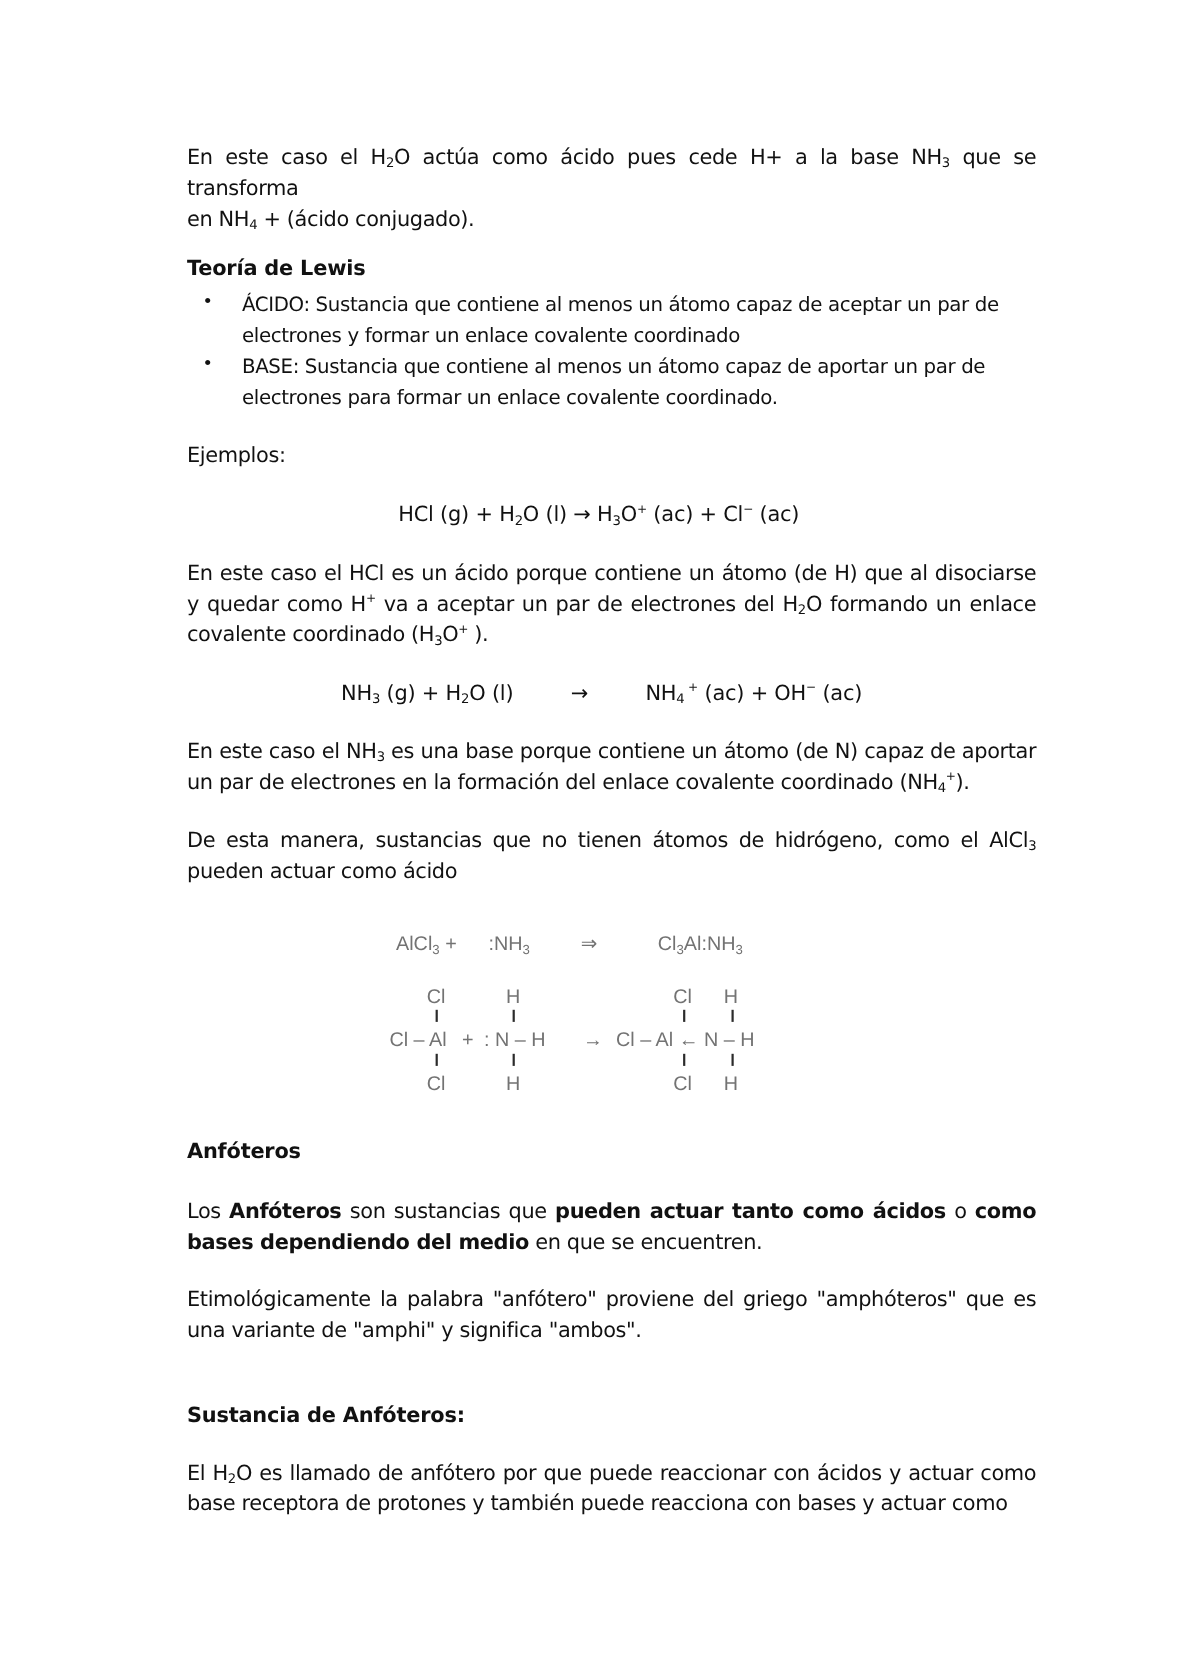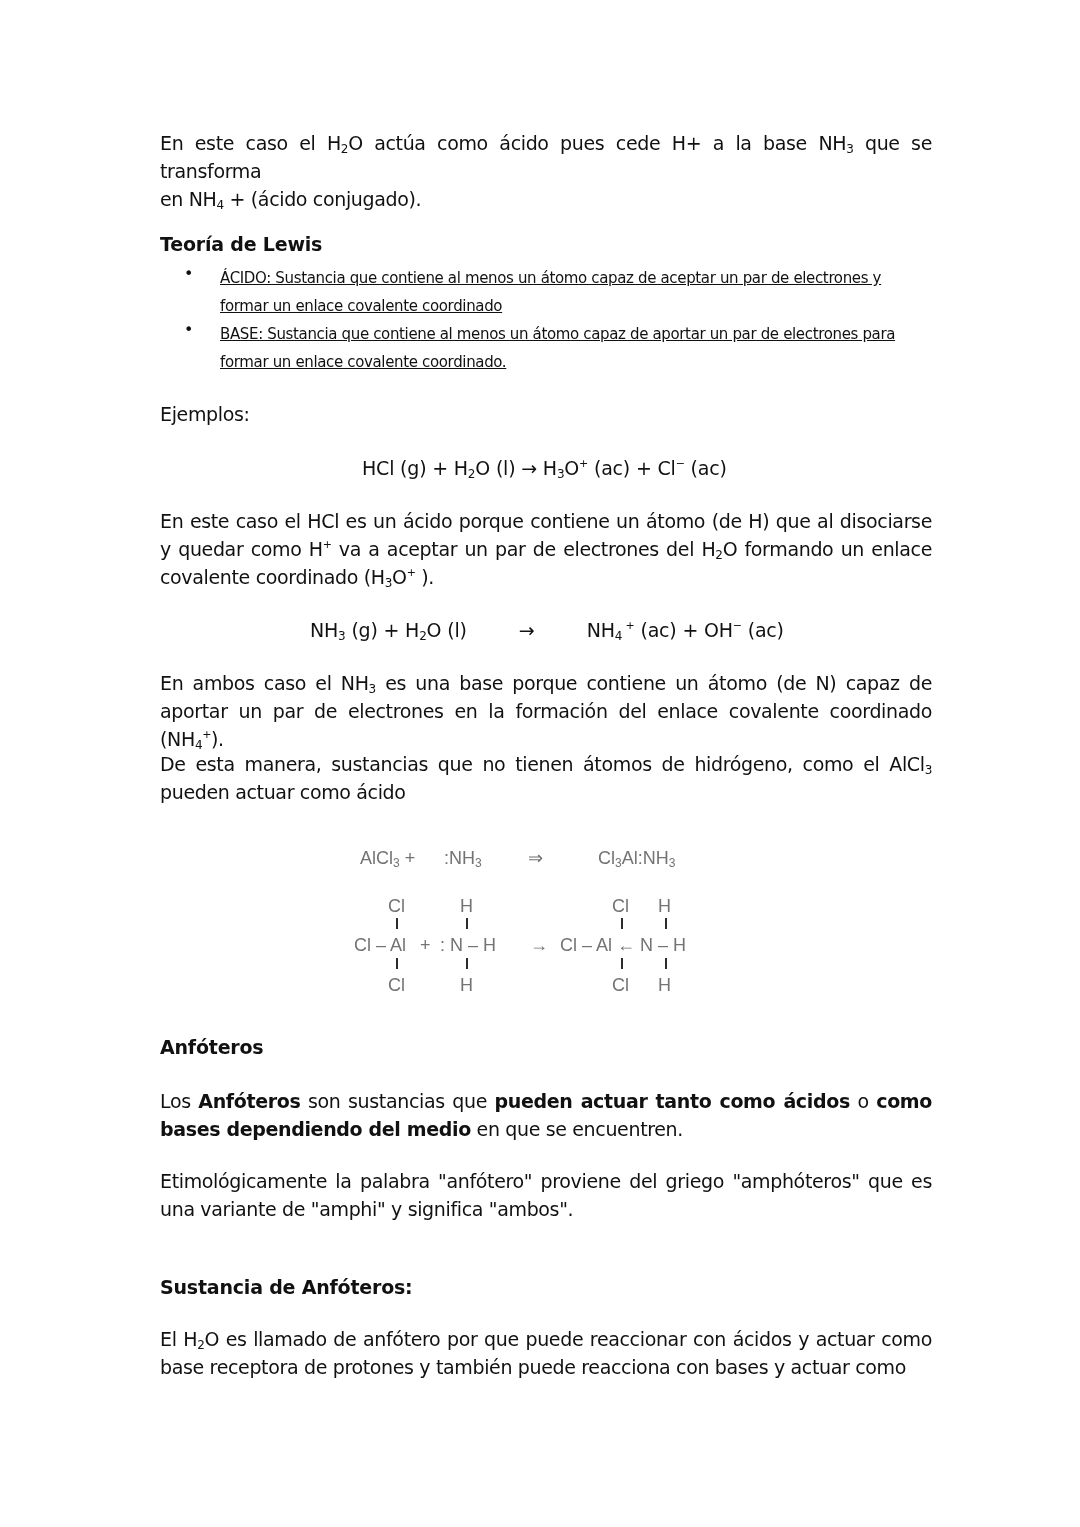--- a/index.html
+++ b/index.html
@@ -2,30 +2,30 @@
 <html><head>
   <meta charset="utf-8">
   <style>
     html, body { margin: 0; padding: 0; background: #ffffff; }
     body {
       width: 1080px; height: 1527px; position: relative; overflow: hidden;
       font-family: "DejaVu Sans", sans-serif; color: #111111;
     }
     .page { position: absolute; left: 154px; top: 0; width: 772px; }
     .p {
-      position: absolute; left: 6px; width: 772px;
+      position: absolute; left: 16px; width: 772px;
       font-size: 19px; line-height: 28px; letter-spacing: -0.35px;
       text-align: justify; margin: 0;
     }
     .h { font-weight: bold; font-size: 19px; letter-spacing: -0.2px; }
     sub { font-size: 12px; vertical-align: -3px; line-height: 0; }
     sup { font-size: 11px; vertical-align: 8px; line-height: 0; }
     .bul { position: absolute; left: 30px; width: 742px; }
     .bul .dot { position: absolute; left: 0; top: 0; width: 20px; }
-    .bul .txt { position: absolute; left: 36px; width: 706px; font-size: 15px; line-height: 28px; letter-spacing: -0.35px; text-decoration: underline; }
+    .bul .txt { position: absolute; left: 36px; width: 706px; font-size: 18px; line-height: 28px; letter-spacing: -0.35px; }
     .eq { position: absolute; font-size: 19px; line-height: 28px; letter-spacing: -0.2px; white-space: pre; }
     .diag {
       position: absolute; left: 340px; top: 838px; width: 380px; height: 170px;
       font-family: "Liberation Sans", sans-serif; color: #737373; font-size: 18px;
     }
     .diag .t { position: absolute; white-space: pre; line-height: 20px; }
     .diag .bond { position: absolute; width: 1.5px; height: 11px; background: #2b2b2b; }
     b { font-weight: bold; }
   </style>
 </head>
@@ -47,21 +47,21 @@
   </div>
 
   <div class="p" style="top:400px;">Ejemplos:</div>
 
   <div class="eq" style="left:208px;top:454px;"><span>HCl (g) + H</span><sub>2</sub><span>O (l) → H</span><sub>3</sub><span>O</span><sup>+</sup><span> (ac) + Cl</span><sup>−</sup><span> (ac)</span></div>
 
   <p class="p" style="top:507px;"><span>En este caso el HCl es un ácido porque contiene un átomo (de H) que al disociarse y quedar como H</span><sup>+</sup><span> va a aceptar un par de electrones del H</span><sub>2</sub><span>O formando un enlace covalente coordinado (H</span><sub>3</sub><span>O</span><sup>+</sup><span> ).</span></p>
 
   <div class="eq" style="left:156px;top:616px;"><span>NH</span><sub>3</sub><span> (g) + H</span><sub>2</sub><span>O (l)</span><span style="display:inline-block;width:120px;text-align:center;">→</span><span>NH</span><sub>4</sub><sup> +</sup><span> (ac) + OH</span><sup>−</sup><span> (ac)</span></div>
 
-  <p class="p" style="top:669px;"><span>En ambos caso el NH</span><sub>3</sub><span> es una base porque contiene un átomo (de N) capaz de aportar un par de electrones en la formación del enlace covalente coordinado (NH</span><sub>4</sub><sup>+</sup><span>).</span></p>
+  <p class="p" style="top:669px;"><span>En este caso el NH</span><sub>3</sub><span> es una base porque contiene un átomo (de N) capaz de aportar un par de electrones en la formación del enlace covalente coordinado (NH</span><sub>4</sub><sup>+</sup><span>).</span></p>
 
   <p class="p" style="top:750px;"><span>De esta manera, sustancias que no tienen átomos de hidrógeno, como el AlCl</span><sub>3</sub><span> pueden actuar como ácido</span></p>
 
   <div class="p h" style="top:1033px;">Anfóteros</div>
 
   <p class="p" style="top:1087px;"><span>Los </span><b>Anfóteros</b><span> son  sustancias  que </span><b>pueden  actuar  tanto  como  ácidos</b><span> o  </span><b>como bases dependiendo del medio</b><span> en que se encuentren.</span></p>
 
   <p class="p" style="top:1167px;">Etimológicamente la palabra "anfótero" proviene del griego "amphóteros" que es una variante de "amphi" y significa "ambos".</p>
 
   <div class="p h" style="top:1273px;">Sustancia de Anfóteros:</div>

